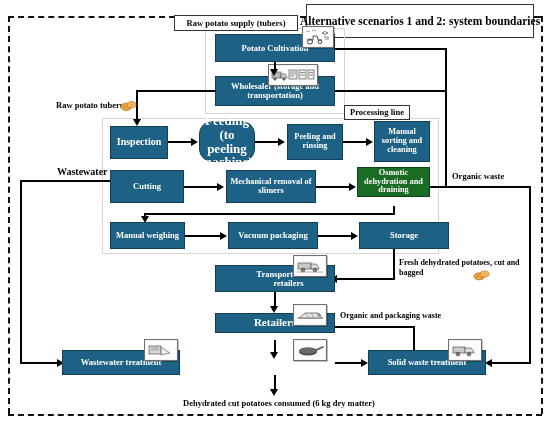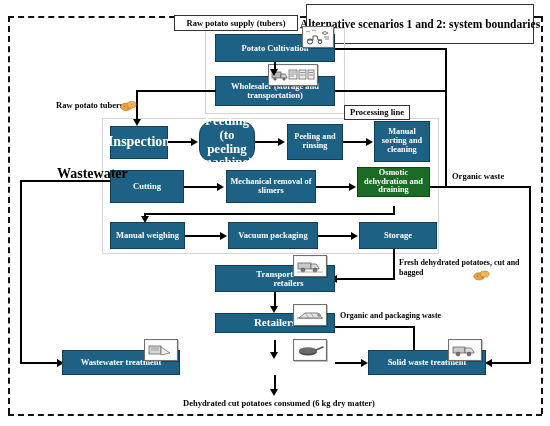--- a/index.html
+++ b/index.html
@@ -61,21 +61,21 @@
 <body>
 
 <div id="canvas">
 
   <div class="sysline h" style="left:8px;top:16px;width:298px;"></div>
   <div class="sysline h" style="left:533px;top:16px;width:9px;"></div>
   <div class="sysline h" style="left:8px;top:414px;width:534px;"></div>
   <div class="sysline v" style="left:8px;top:16px;height:398px;"></div>
   <div class="sysline v" style="left:541px;top:16px;height:398px;"></div>
 
-  <div class="labelbox" style="left:306px;top:4px;width:228px;height:40px;font-size:11.5px;">
+  <div class="labelbox" style="left:306px;top:4px;width:228px;height:34px;font-size:11.5px;">
     <span>Alternative scenarios 1 and 2: system boundaries</span>
   </div>
 
   <div class="frame" style="left:205px;top:28px;width:140px;height:86px;"></div>
   <div class="frame" style="left:102px;top:118px;width:337px;height:136px;"></div>
 
   <div class="labelbox" style="left:174px;top:15px;width:124px;height:16px;font-size:8.5px;">
     <span>Raw potato supply (tubers)</span>
   </div>
   <div class="labelbox" style="left:344px;top:105px;width:66px;height:15px;font-size:8.5px;text-align:center;">
@@ -129,21 +129,21 @@
     <span>Raw potato tubers</span>
   </div>
   <svg class="potato" style="left:119px;top:100px;" viewBox="0 0 20 13">
     <ellipse cx="8" cy="7.5" rx="6" ry="4.2" fill="#e8a33d" stroke="#b5762a" stroke-width=".7"></ellipse>
     <ellipse cx="14" cy="5" rx="5" ry="3.6" fill="#f0b658" stroke="#b5762a" stroke-width=".7"></ellipse>
     <circle cx="6" cy="7" r=".6" fill="#9c6320"></circle>
       <circle cx="10" cy="9" r=".6" fill="#9c6320"></circle>
     <circle cx="14" cy="4.6" r=".6" fill="#9c6320"></circle>
   </svg>
 
-  <div class="node" style="left:110px;top:126px;width:58px;height:33px;font-size:14px;">
+  <div class="node" style="left:110px;top:126px;width:58px;height:33px;font-size:10px;">
     <span>Inspection</span>
   </div>
   <div class="ln h" style="left:168px;top:141px;width:25px;"></div>
   <div class="arw right" style="left:191px;top:138px;"></div>
 
   <div class="node" style="left:199px;top:121px;width:56px;height:41px;font-size:13px;border-radius:13px;">
     <span>Feeding (to peeling machine)</span>
   </div>
   <div class="ln h" style="left:255px;top:141px;width:25px;"></div>
   <div class="arw right" style="left:278px;top:138px;"></div>
@@ -184,25 +184,25 @@
   </div>
   <div class="ln h" style="left:185px;top:235px;width:37px;"></div>
   <div class="arw right" style="left:220px;top:232px;"></div>
 
   <div class="node" style="left:228px;top:222px;width:90px;height:27px;font-size:8.5px;">
     <span>Vacuum packaging</span>
   </div>
   <div class="ln h" style="left:318px;top:235px;width:35px;"></div>
   <div class="arw right" style="left:351px;top:232px;"></div>
 
-  <div class="node" style="left:359px;top:222px;width:78px;height:27px;font-size:8.5px;">
+  <div class="node" style="left:359px;top:222px;width:90px;height:27px;font-size:8.5px;">
     <span>Storage</span>
   </div>
 
-  <div class="flabel" style="left:57px;top:166px;font-size:14px;">
+  <div class="flabel" style="left:57px;top:166px;font-size:10px;">
     <span>Wastewater</span>
   </div>
   <div class="ln h" style="left:20px;top:180px;width:90px;"></div>
   <div class="ln v" style="left:20px;top:180px;height:184px;"></div>
   <div class="ln h" style="left:20px;top:362px;width:39px;"></div>
   <div class="arw right" style="left:57px;top:359px;"></div>
 
   <div class="flabel" style="left:452px;top:172px;font-size:8.5px;">
     <span>Organic waste</span>
   </div>

